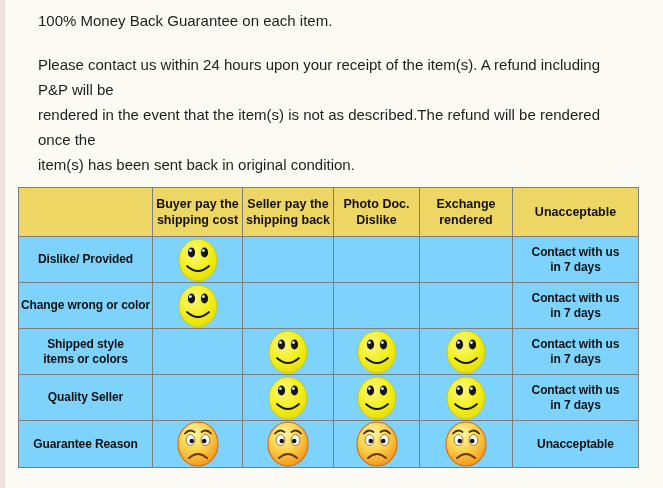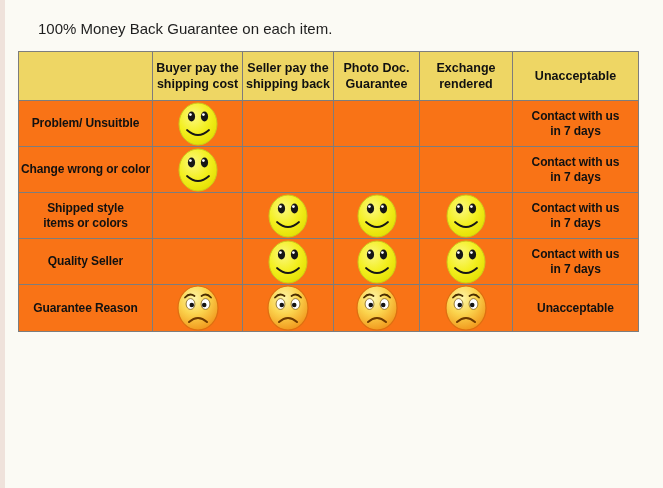--- a/index.html
+++ b/index.html
@@ -13,41 +13,41 @@
     font-family: "Liberation Sans", sans-serif;
     position: relative;
     overflow: hidden;
   }
   .left-edge {
     position: absolute;
     left: 0; top: 0;
     width: 5px; height: 488px;
     background: var(--left-edge, #efe2db);
   }
-  .content { position: absolute; left: 0; top: 8px; width: 634px; }
+  .content { position: absolute; left: 0; top: 0; width: 634px; }
   .headline {
     margin: 8px 0 0 38px;
     font-size: 15px;
     line-height: 25px;
     color: var(--text, #1e1e1e);
   }
   .para {
     margin: 19px 0 0 38px;
     width: 615px;
     font-size: 15px;
     line-height: 25px;
     white-space: pre-line;
     color: var(--text, #1e1e1e);
   }
   table.policy {
     margin: 10px 0 0 18px;
     border-collapse: collapse;
     table-layout: fixed;
     width: 620px;
-    background: #f97316;
+    background: #7dd3fc;
   }
   table.policy th {
     height: 48px;
     background: var(--header-bg, #eed664);
     border: 1px solid var(--table-border, #7d7d7d);
     font-size: 12.5px;
     font-weight: bold;
     color: #111;
     text-align: center;
     vertical-align: middle;
@@ -73,47 +73,52 @@
   td.face-cell svg { display: block; margin: 0 auto; }
 </style>
 </head>
 <body>
 
 <div class="left-edge"></div>
 
 <div class="content">
   <p class="headline">100% Money Back Guarantee on each item.</p>
 
+  <p class="para">Please contact us within 24 hours upon your receipt of the item(s). A refund including
+P&amp;P will be
+rendered in the event that the item(s) is not as described.The refund will be rendered
+once the
+item(s) has been sent back in original condition.</p>
 
   <table class="policy">
     <colgroup id="policy-colgroup">
         <col style="width: 134px;">
         <col style="width: 90px;">
         <col style="width: 91px;">
         <col style="width: 86px;">
         <col style="width: 93px;">
         <col style="width: 126px;">
       </colgroup>
     <thead>
       <tr id="header-row">
           <th></th>
           <th>Buyer pay the
 shipping cost</th>
           <th>Seller pay the
 shipping back</th>
           <th>Photo Doc.
-Guarantee</th>
+Dislike</th>
           <th>Exchange
 rendered</th>
           <th>Unacceptable</th>
         </tr>
     </thead>
     <tbody id="table-body">
         <tr>
-          <td class="row-label">Problem/ Unsuitble</td>
+          <td class="row-label">Dislike/ Provided</td>
           <td class="face-cell">
   <svg width="40" height="44" viewBox="0 0 40 44" aria-hidden="true">
     <defs>
       <radialGradient id="gHappy" cx="38%" cy="32%" r="75%">
         <stop offset="0%" stop-color="#fbf87f"></stop>
         <stop offset="55%" stop-color="#f3ef1e"></stop>
         <stop offset="100%" stop-color="#e3de00"></stop>
       </radialGradient>
     </defs>
     <ellipse cx="20" cy="22" rx="19" ry="21" fill="url(#gHappy)" stroke="#cdc81a" stroke-width="1"></ellipse>

